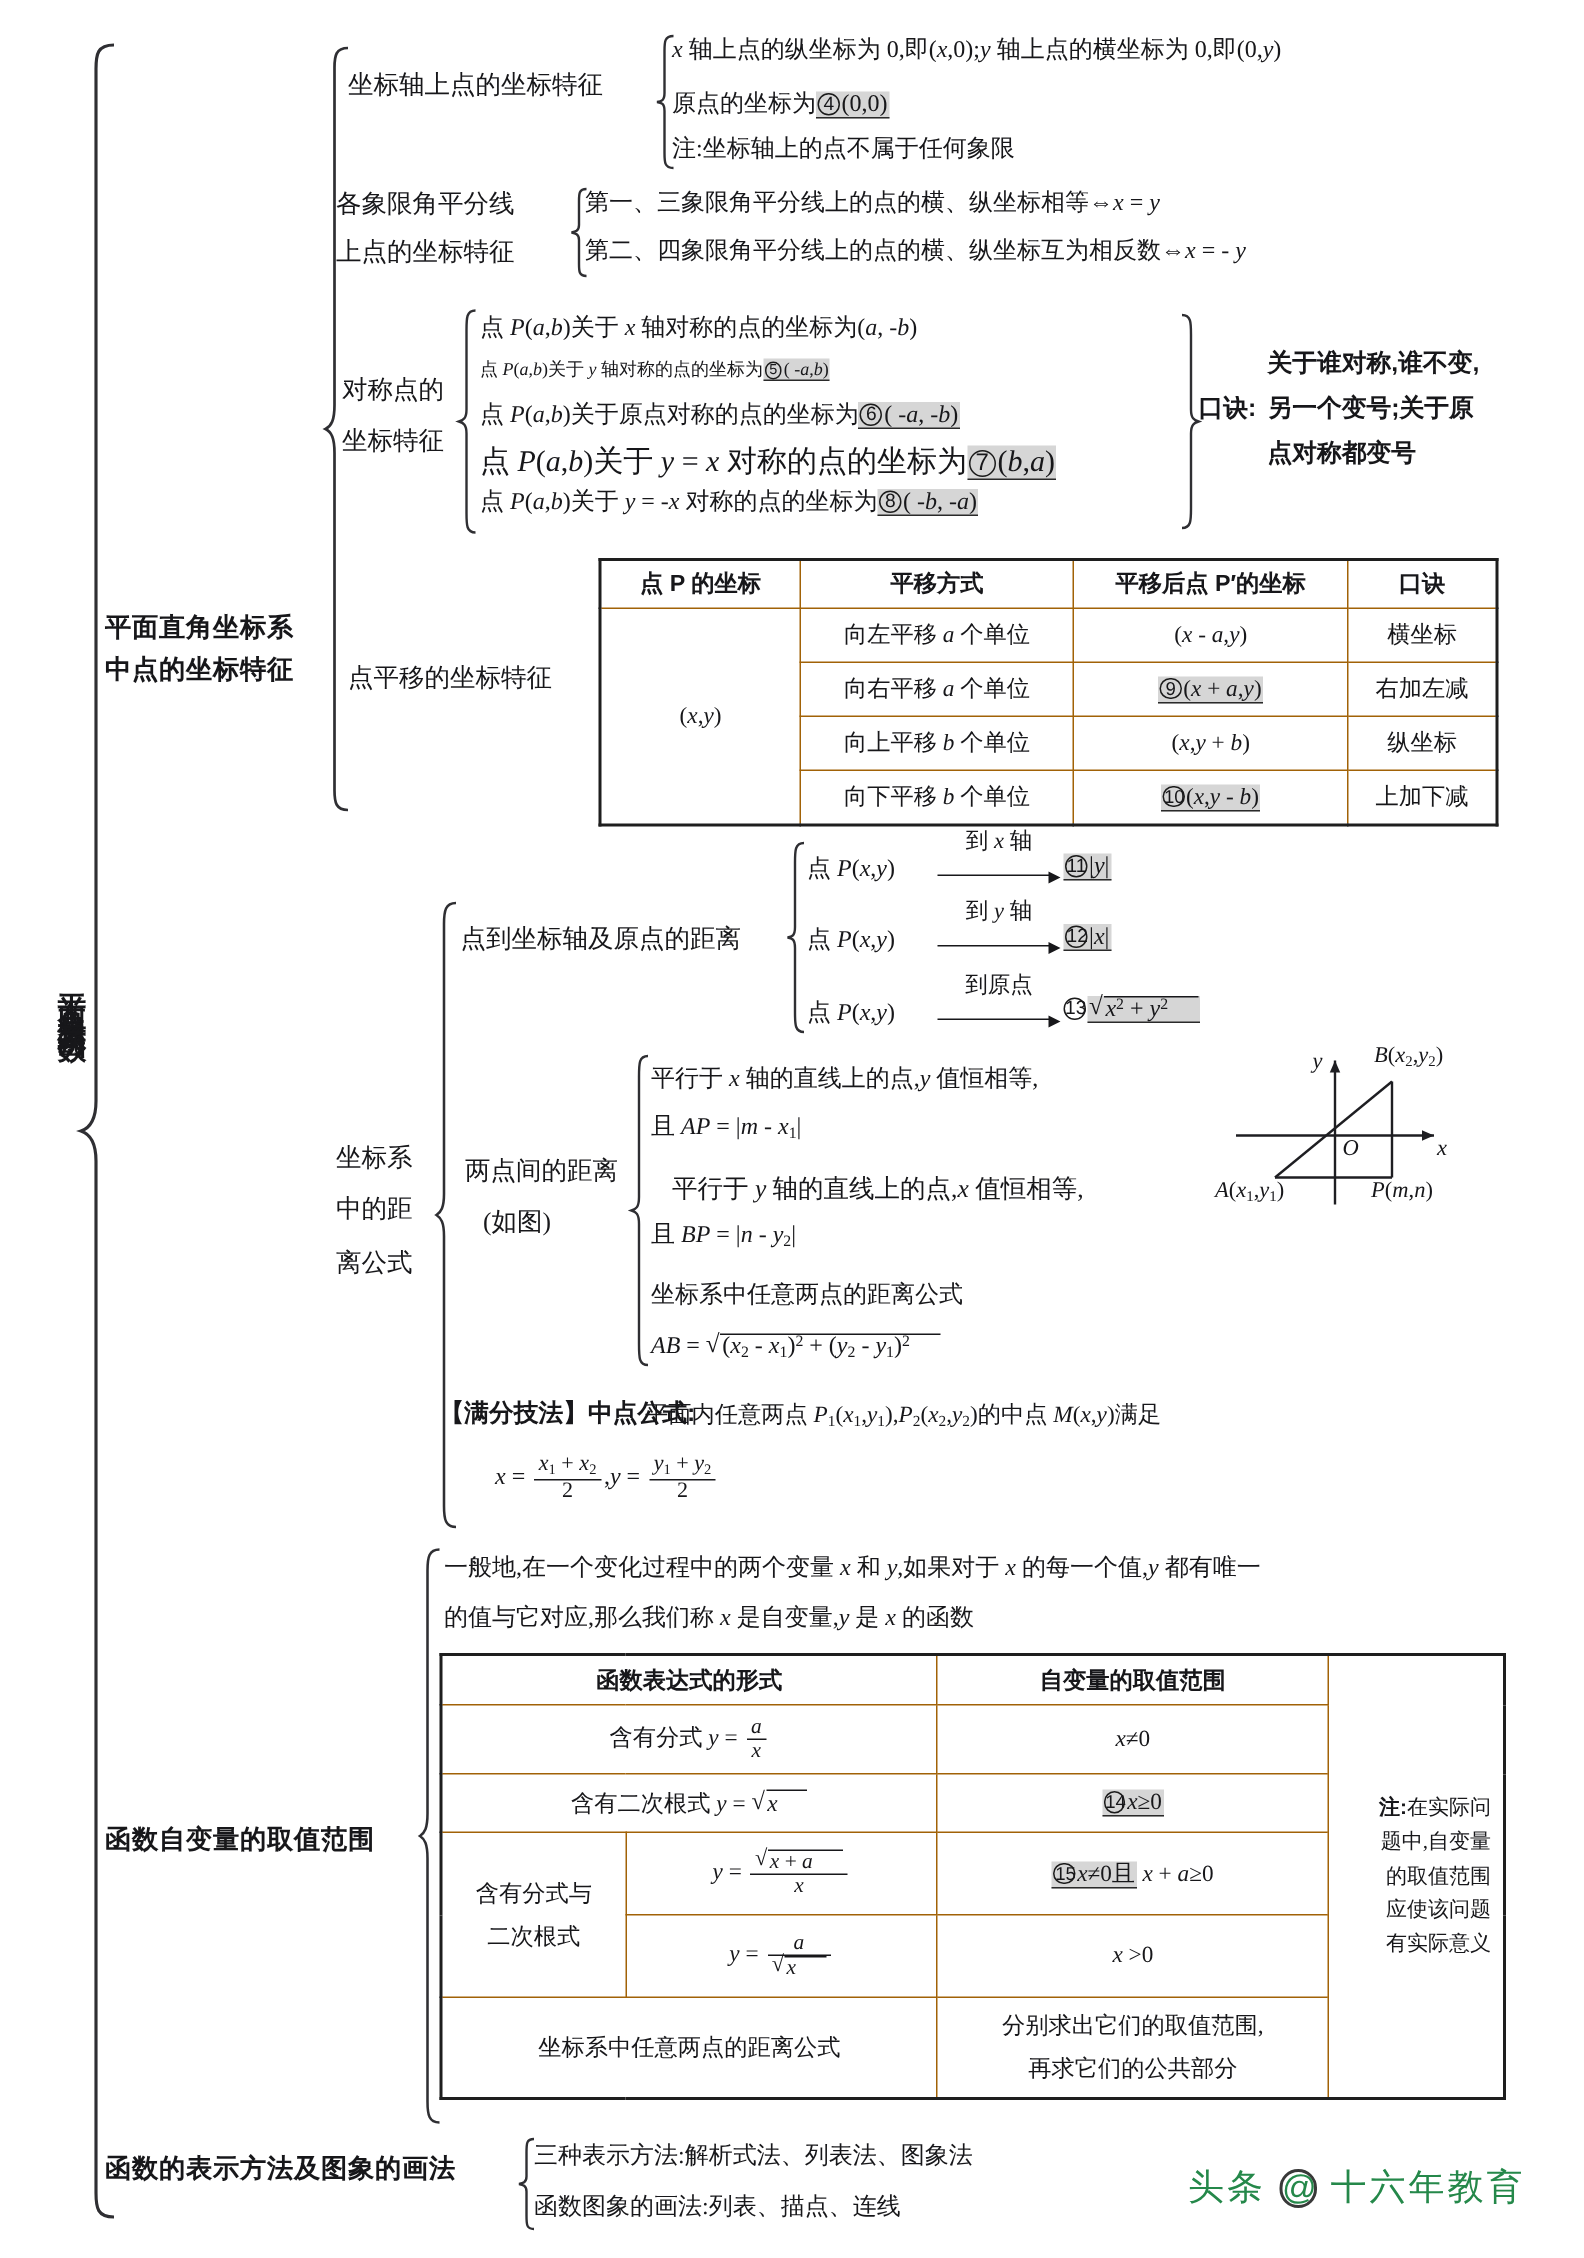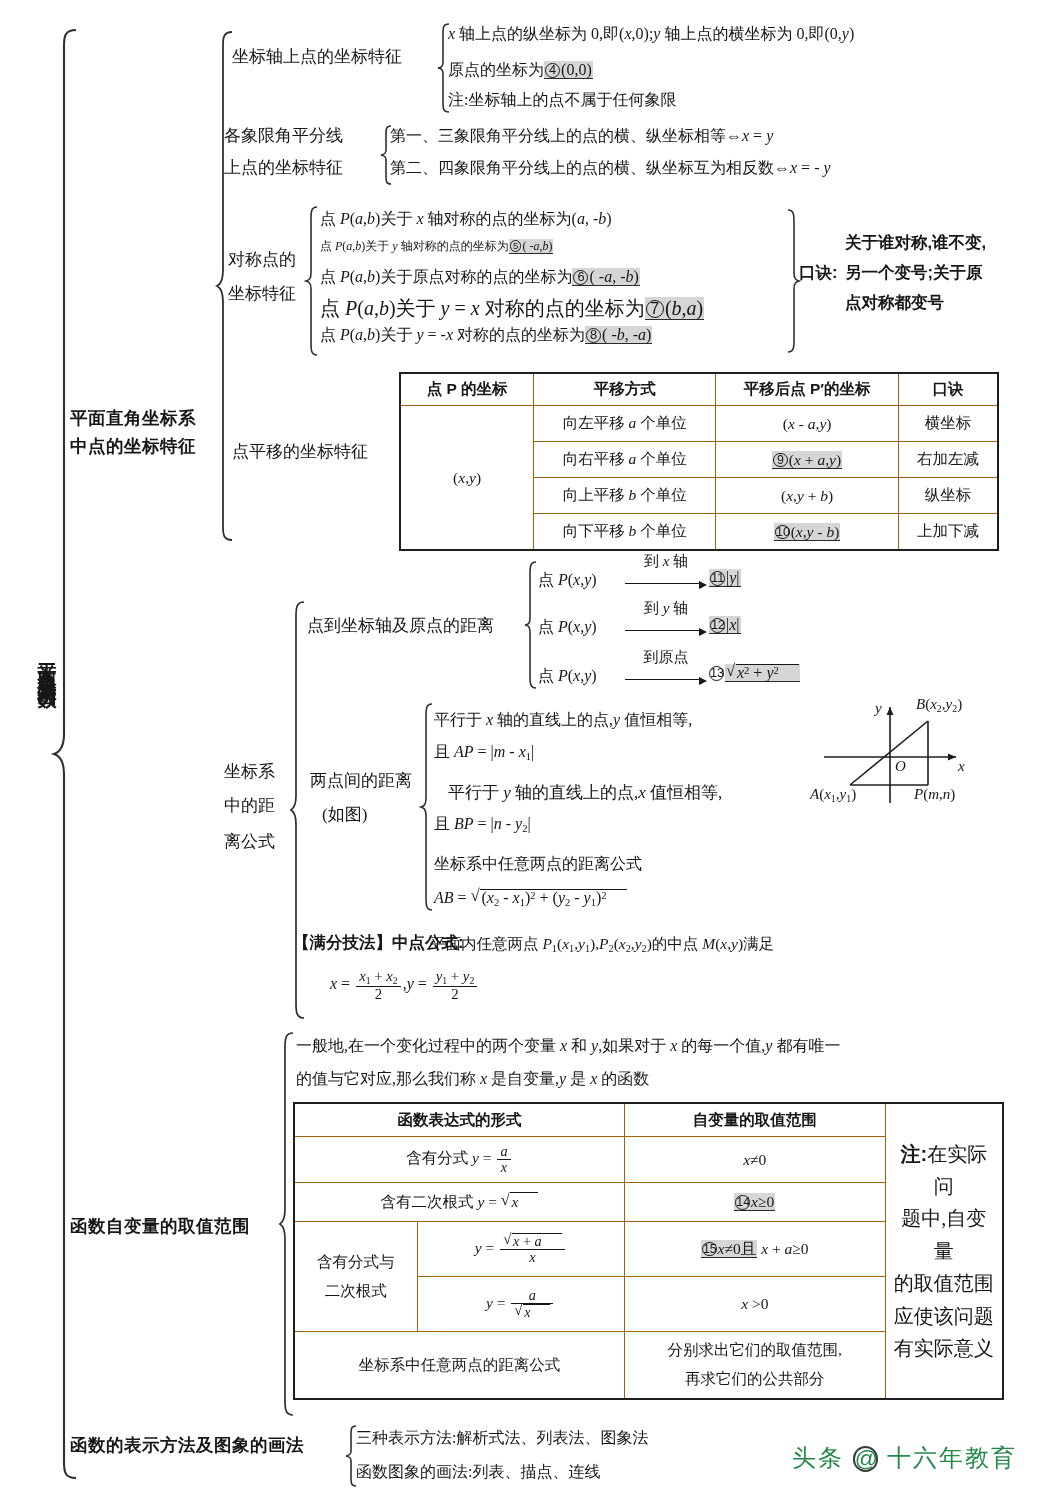--- a/index.html
+++ b/index.html
@@ -311,21 +311,21 @@
 <div class="t song" style="left:296px;top:1071px;font-size:16px;">
   的值与它对应,那么我们称 <i class="v">x</i> 是自变量,<i class="v">y</i> 是 <i class="v">x</i> 的函数
 </div>
 
 <table class="outer" style="left:293px;top:1102px;width:711px;font-size:15.5px;">
   <tbody>
       <tr>
     <th class="thd" colspan="2" style="width:338px;height:32px;">函数表达式的形式</th>
     <th class="thd" style="width:276px;">自变量的取值范围</th>
     <td rowspan="6" style="width:108px;vertical-align:middle;padding:6px 8px;">
-      <div class="song" style="font-size:20px;line-height:1.62;text-align:center;">
+      <div class="song" style="font-size:14px;line-height:1.62;text-align:right;">
         <div><span class="hei">注:</span><span>在实际问</span></div>
         <div>题中,自变量</div>
         <div>的取值范围</div>
         <div>应使该问题</div>
         <div>有实际意义</div>
       </div>
     </td>
   </tr>
   <tr>
     <td colspan="2" style="height:45px;">

